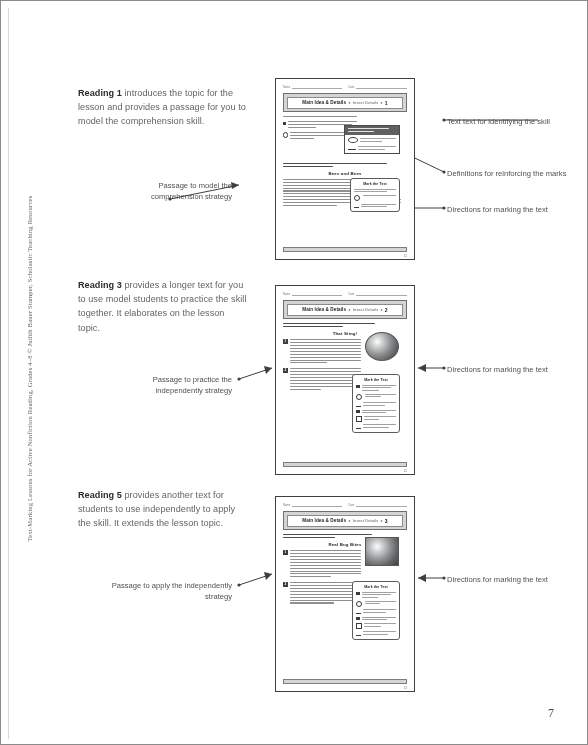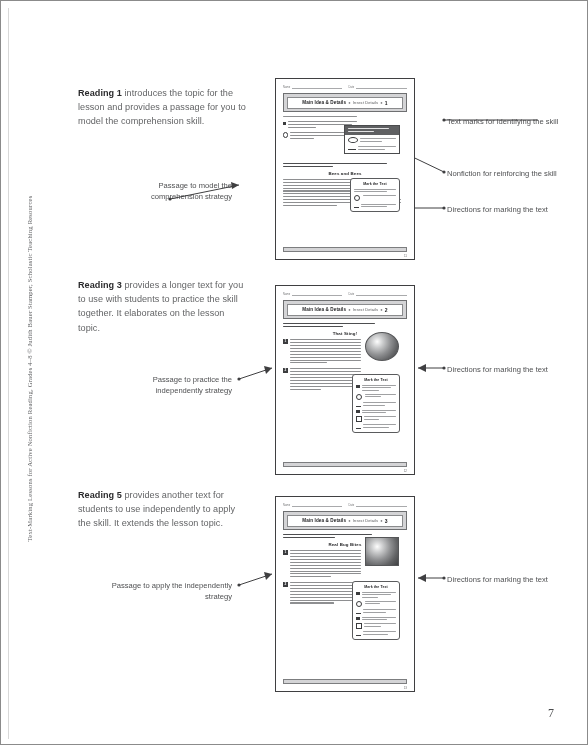--- a/index.html
+++ b/index.html
@@ -239,22 +239,22 @@
 <div id="page-number">7</div>
 
 <div class="section" id="section-1">
 
   <div class="desc" style="top:0px;">
     <b>Reading 1</b><span> introduces the topic for the lesson and provides a passage for you to model the comprehension skill.</span>
   </div>
 
   <div class="left-callout" style="left:108px;top:94px;">Passage to model the comprehension strategy</div>
 
-  <div class="right-callout" style="left:447px;top:30px;">Text marks for identifying the skill</div>
-  <div class="right-callout" style="left:447px;top:82px;">Nonfiction for reinforcing the skill</div>
+  <div class="right-callout" style="left:447px;top:30px;">Text text for identifying the skill</div>
+  <div class="right-callout" style="left:447px;top:82px;">Definitions for reinforcing the marks</div>
   <div class="right-callout" style="left:447px;top:118px;">Directions for marking the text</div>
 
   <svg class="leader" style="left:0;top:0;width:588px;height:200px;">
 
     <line x1="239" y1="99" x2="170" y2="113" stroke="#3f3f41" stroke-width="1"></line>
     <polygon points="239,99 231,96 232,103" fill="#3f3f41"></polygon>
     <circle cx="170" cy="113" r="1.6" fill="#3f3f41"></circle>
 
     <line x1="444" y1="34" x2="538" y2="34" stroke="#3f3f41" stroke-width="1"></line>
     <circle cx="444" cy="34" r="1.6" fill="#3f3f41"></circle>
@@ -388,21 +388,21 @@
     <div class="sheet-bottom">
       <div class="bar"></div>
     </div>
     <div class="folio">11</div>
   </div>
 </div>
 
 <div class="section" id="section-2">
 
   <div class="desc" style="top:0px;">
-    <b>Reading 3</b><span> provides a longer text for you to use with students to practice the skill together. It elaborates on the lesson topic.</span>
+    <b>Reading 3</b><span> provides a longer text for you to use model students to practice the skill together. It elaborates on the lesson topic.</span>
   </div>
 
   <div class="left-callout" style="left:108px;top:96px;">Passage to practice the independently strategy</div>
 
   <div class="right-callout" style="left:447px;top:86px;">Directions for marking the text</div>
 
   <svg class="leader" style="left:0;top:0;width:588px;height:210px;">
     <line x1="239" y1="101" x2="272" y2="90" stroke="#3f3f41" stroke-width="1"></line>
     <circle cx="239" cy="101" r="1.6" fill="#3f3f41"></circle>
     <polygon points="272,90 264,88 266,96" fill="#3f3f41"></polygon>

